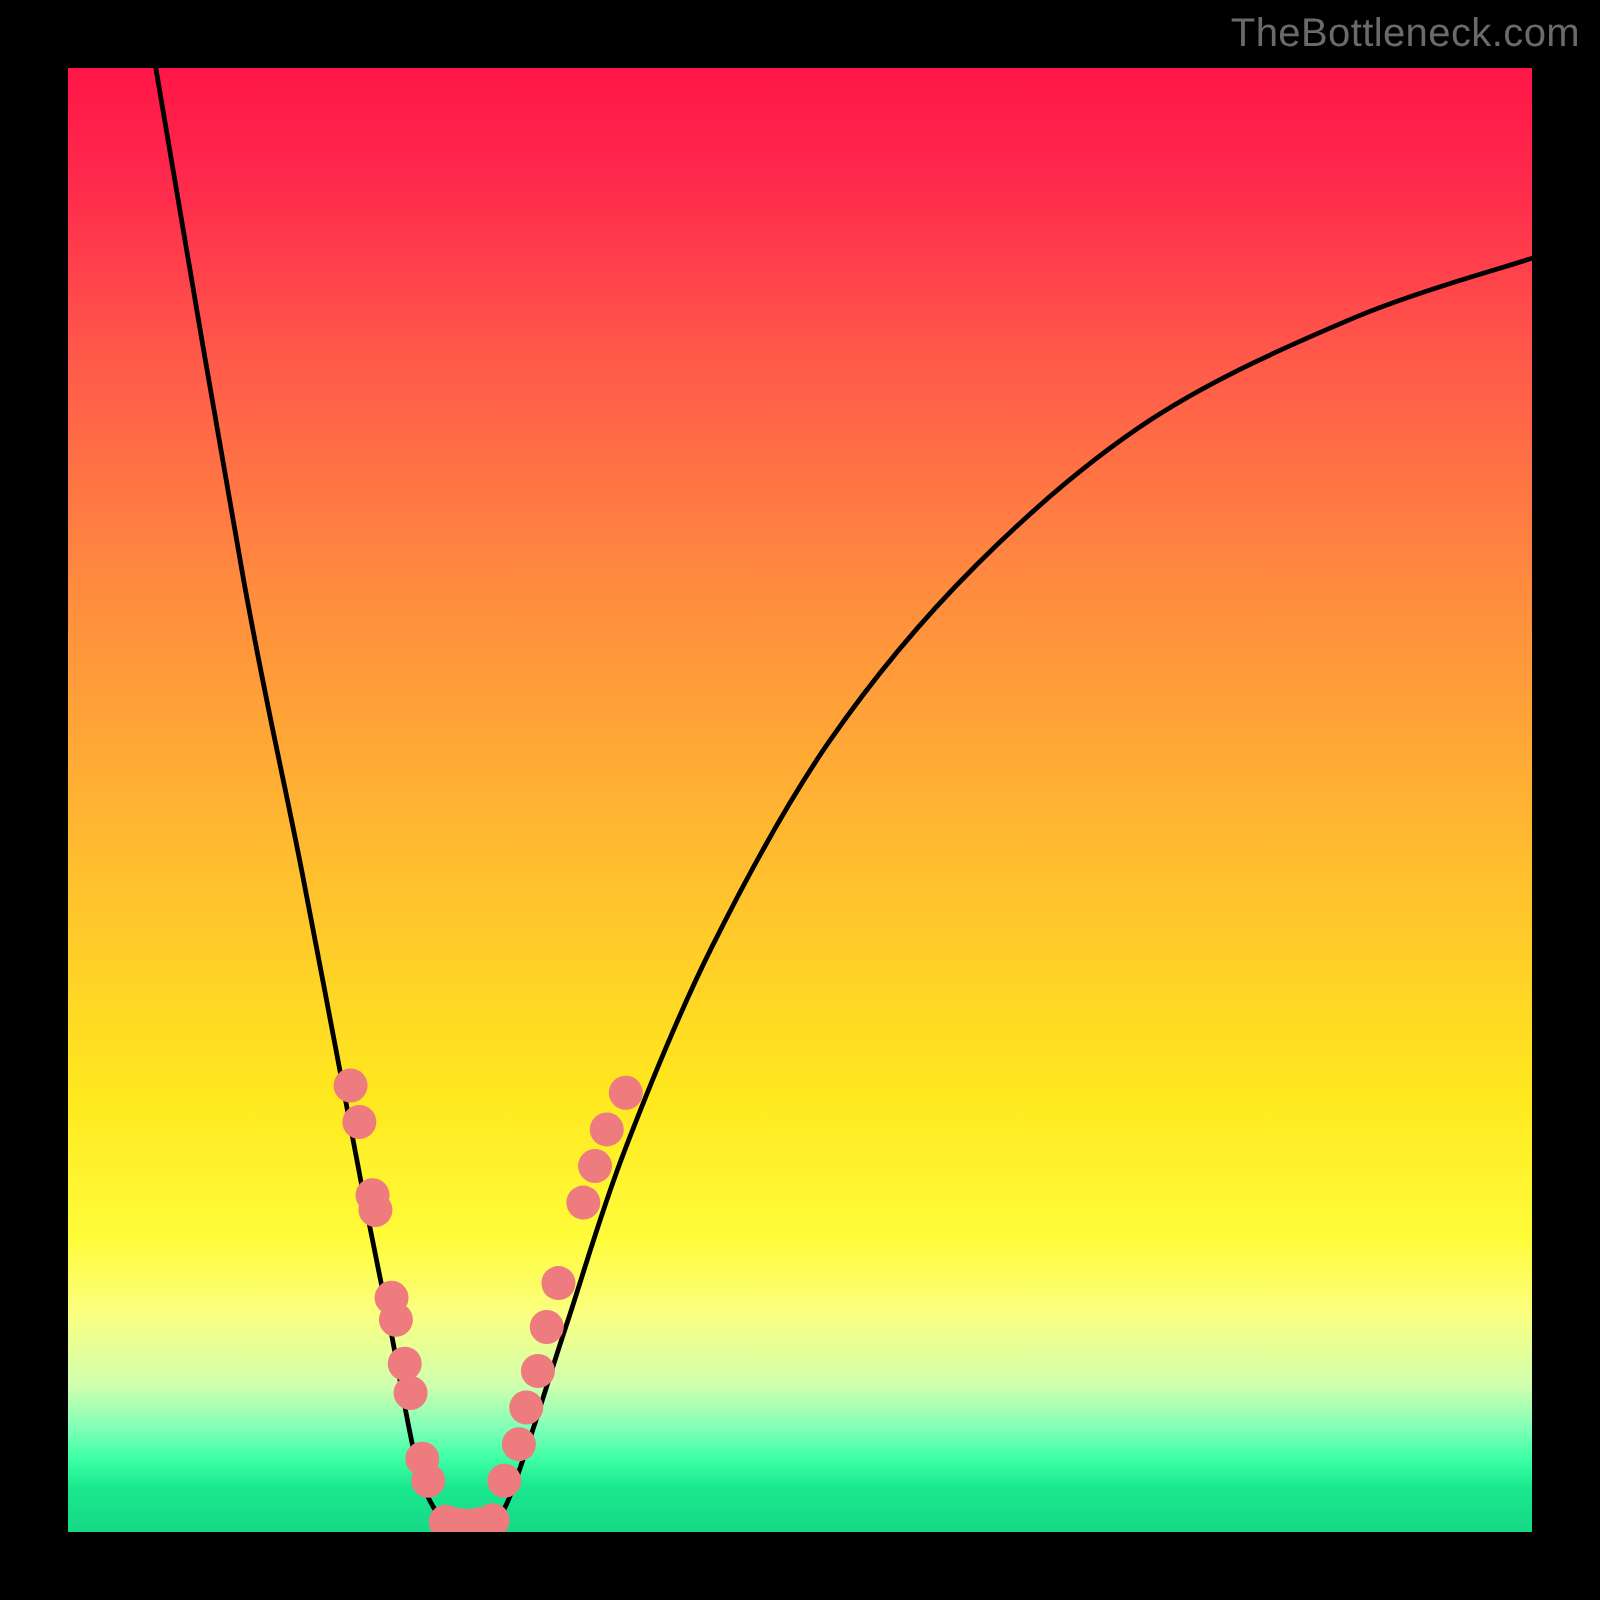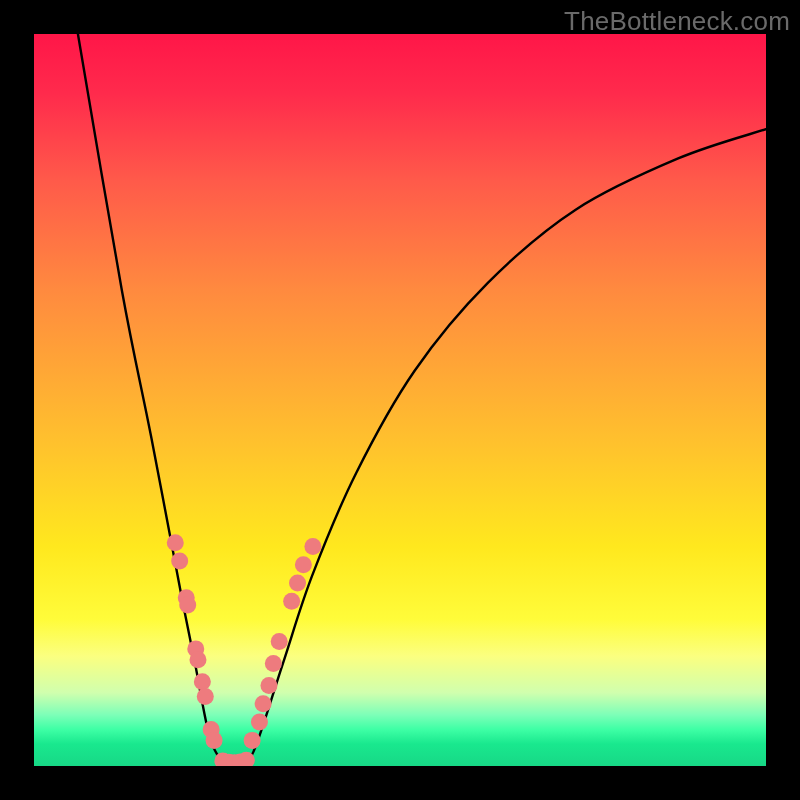--- a/index.html
+++ b/index.html
@@ -38,21 +38,21 @@
       #7dffb8 93%,
       #3effa5 95%,
       #19e88e 97%,
       #17d886 100%);
   }
   .watermark {
     position: absolute;
     top: 6px;
     right: 10px;
     color: #6a6a6a;
-    font-size: 26px;
+    font-size: 20px;
     letter-spacing: 0.2px;
     font-weight: 500;
   }
   svg.curve {
     position: absolute;
     top: 0;
     left: 0;
   }
 </style>
 </head>

